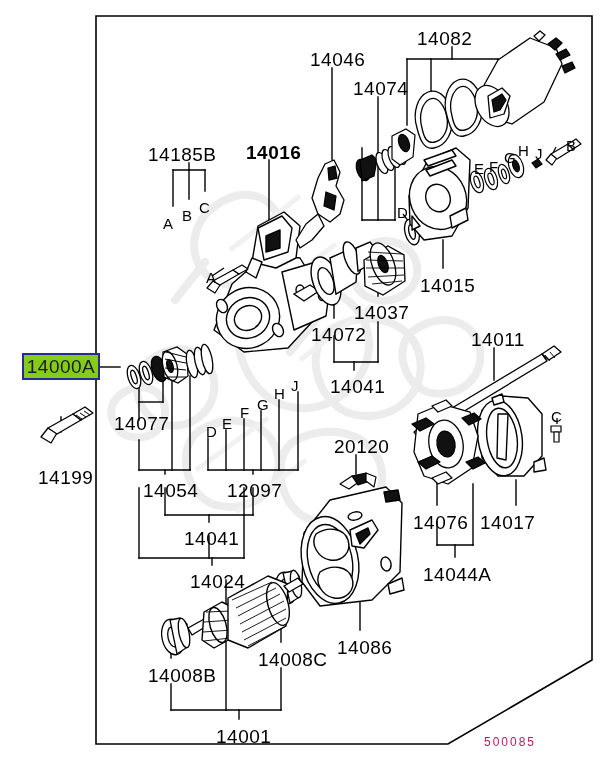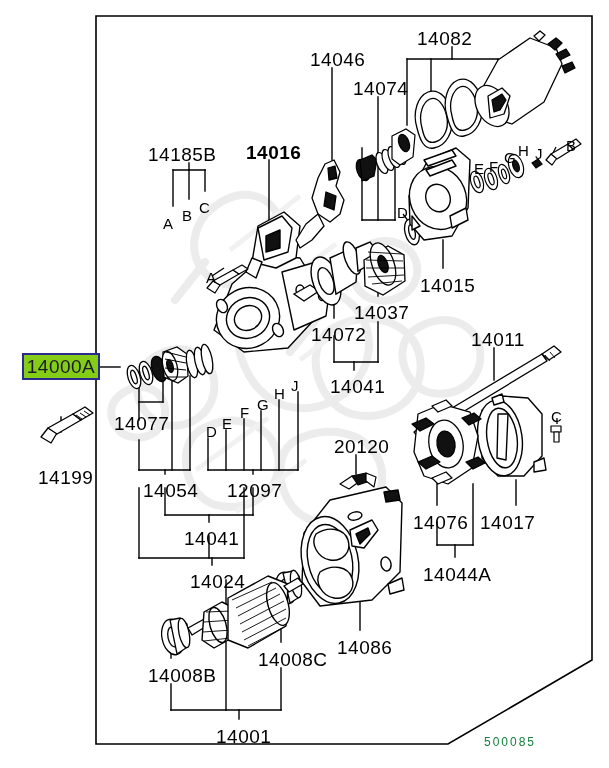--- a/index.html
+++ b/index.html
@@ -6,21 +6,21 @@
   html,body{margin:0;padding:0;background:#ffffff;}
   body{width:609px;height:768px;position:relative;overflow:hidden;
        font-family:"Liberation Sans","DejaVu Sans",sans-serif;color:#000;}
   #stage{position:absolute;inset:0;width:609px;height:768px;}
   svg#diagram{position:absolute;left:0;top:0;width:609px;height:768px;display:block;}
 
   .lbl{position:absolute;font-size:19px;line-height:1;letter-spacing:0.5px;
        font-family:"Liberation Sans","DejaVu Sans",sans-serif;color:#000;white-space:nowrap;}
   .sublbl{position:absolute;font-size:15px;line-height:1;color:#000;white-space:nowrap;
           font-family:"Liberation Sans","DejaVu Sans",sans-serif;}
-  .corner-id{position:absolute;font-size:12px;letter-spacing:2px;color:#15803d;
+  .corner-id{position:absolute;font-size:12px;letter-spacing:2px;color:#be185d;
              font-family:"Liberation Sans","DejaVu Sans",sans-serif;white-space:nowrap;}
 
   .hl-box{position:absolute;background:#84cc16;border:2px solid #2b2b8f;
           padding:2px 6px 3px 6px;box-sizing:border-box;}
   .hl-box span{font-size:19px;line-height:1;color:#1a1a2e;letter-spacing:0.5px;
                font-family:"Liberation Sans","DejaVu Sans",sans-serif;}
 </style>
 </head>
 <body>
 

